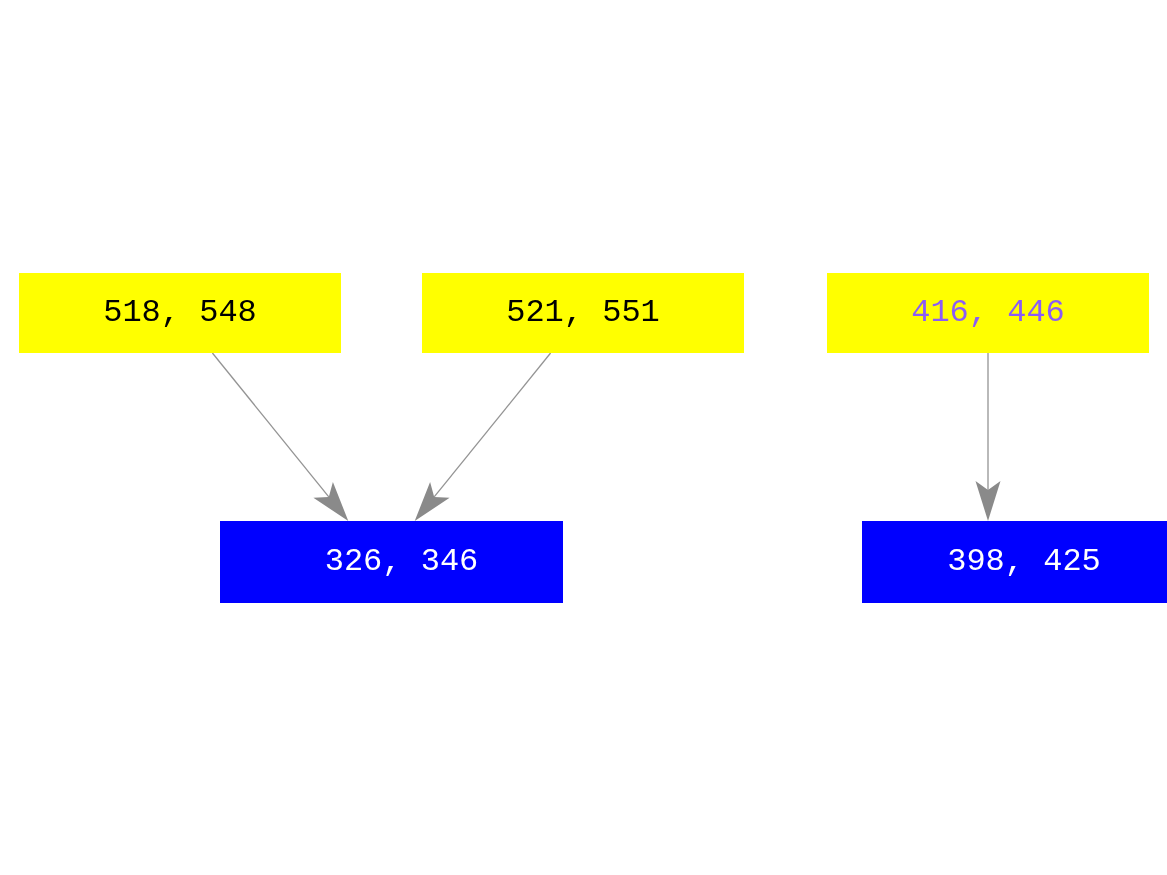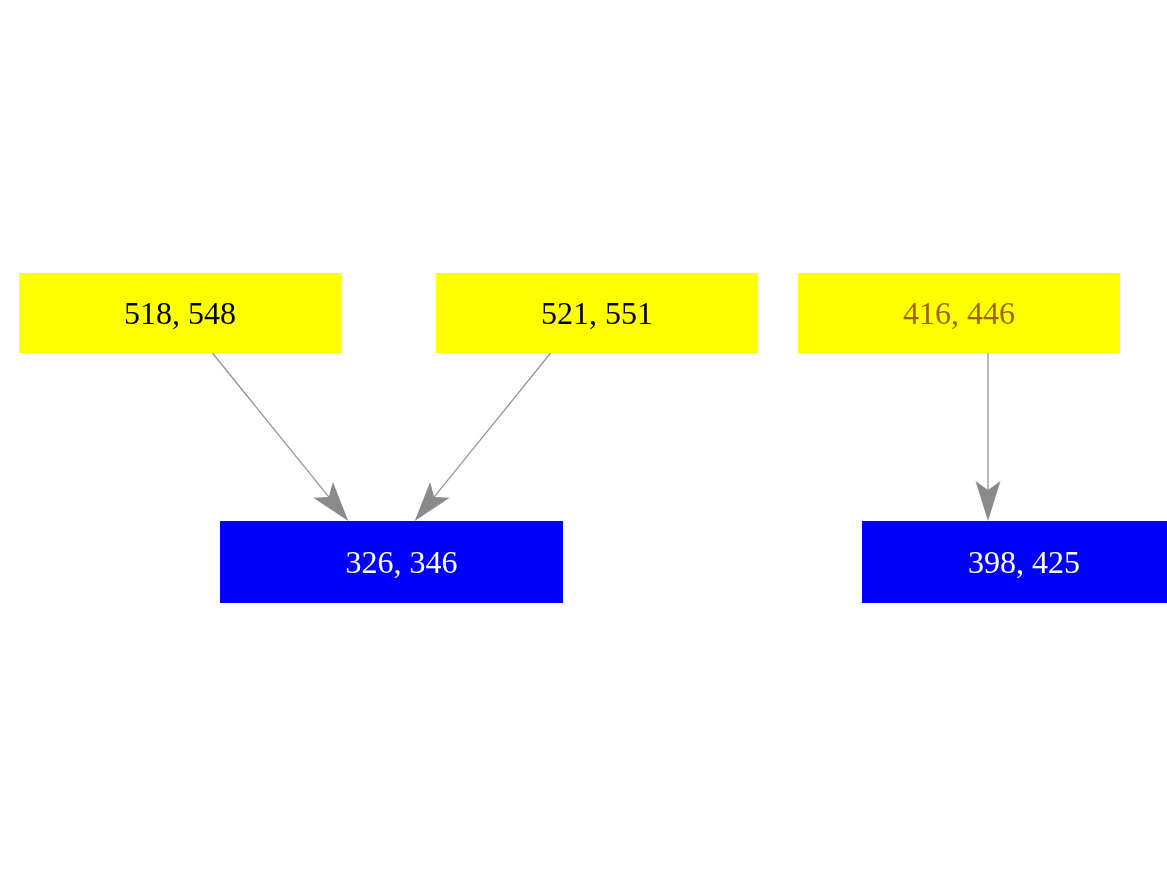--- a/index.html
+++ b/index.html
@@ -6,21 +6,21 @@
     margin: 0;
     padding: 0;
     background: #ffffff;
   }
   .stage {
     position: relative;
     width: 1167px;
     height: 738px;
     background: #ffffff;
     overflow: hidden;
-    font-family: Liberation Serif, serif;
+    font-family: Liberation Mono, monospace;
   }
   .edge-layer {
     position: absolute;
     left: 0;
     top: 0;
     width: 1167px;
     height: 875px;
   }
   .node {
     position: absolute;
@@ -40,24 +40,24 @@
       <line x1="212.4" y1="353.0" x2="328.8" y2="496.9" stroke="#949494" stroke-width="1.3"></line>
       <polygon points="348.3,521.0 313.4,497.8 328.8,496.9 332.9,482.0" fill="#8a8a8a"></polygon>
       <line x1="550.6" y1="353.0" x2="434.2" y2="496.9" stroke="#949494" stroke-width="1.3"></line>
       <polygon points="414.7,521.0 430.1,482.0 434.2,496.9 449.6,497.8" fill="#8a8a8a"></polygon>
       <line x1="988.0" y1="353.0" x2="988.0" y2="490.0" stroke="#949494" stroke-width="1.3"></line>
       <polygon points="988.0,521.0 975.5,481.0 988.0,490.0 1000.5,481.0" fill="#8a8a8a"></polygon>
     </svg>
 <div class="node" style="left: 19px; top: 273px; width: 322px; height: 80px; background: rgb(255, 255, 0); color: rgb(0, 0, 0);">
       <span>518, 548</span>
     </div>
-    <div class="node" style="left: 436px; top: 273px; width: 322px; height: 80px; background: rgb(255, 255, 0); color: rgb(0, 0, 0);">
+    <div class="node" style="left: 422px; top: 273px; width: 322px; height: 80px; background: rgb(255, 255, 0); color: rgb(0, 0, 0);">
       <span>521, 551</span>
     </div>
-    <div class="node" style="left: 798px; top: 273px; width: 322px; height: 80px; background: rgb(255, 255, 0); color: #a16207;">
+    <div class="node" style="left: 827px; top: 273px; width: 322px; height: 80px; background: rgb(255, 255, 0); color: #8b5cf6;">
       <span>416, 446</span>
     </div>
     <div class="node" style="left: 220px; top: 521px; width: 323px; height: 82px; background: rgb(0, 0, 255); color: rgb(255, 255, 255); padding-left: 20px;">
       <span>326, 346</span>
     </div>
     <div class="node" style="left: 826px; top: 521px; width: 324px; height: 82px; background: rgb(0, 0, 255); color: rgb(255, 255, 255); margin-left: 36px;">
       <span>398, 425</span>
     </div>
   </div>
 

